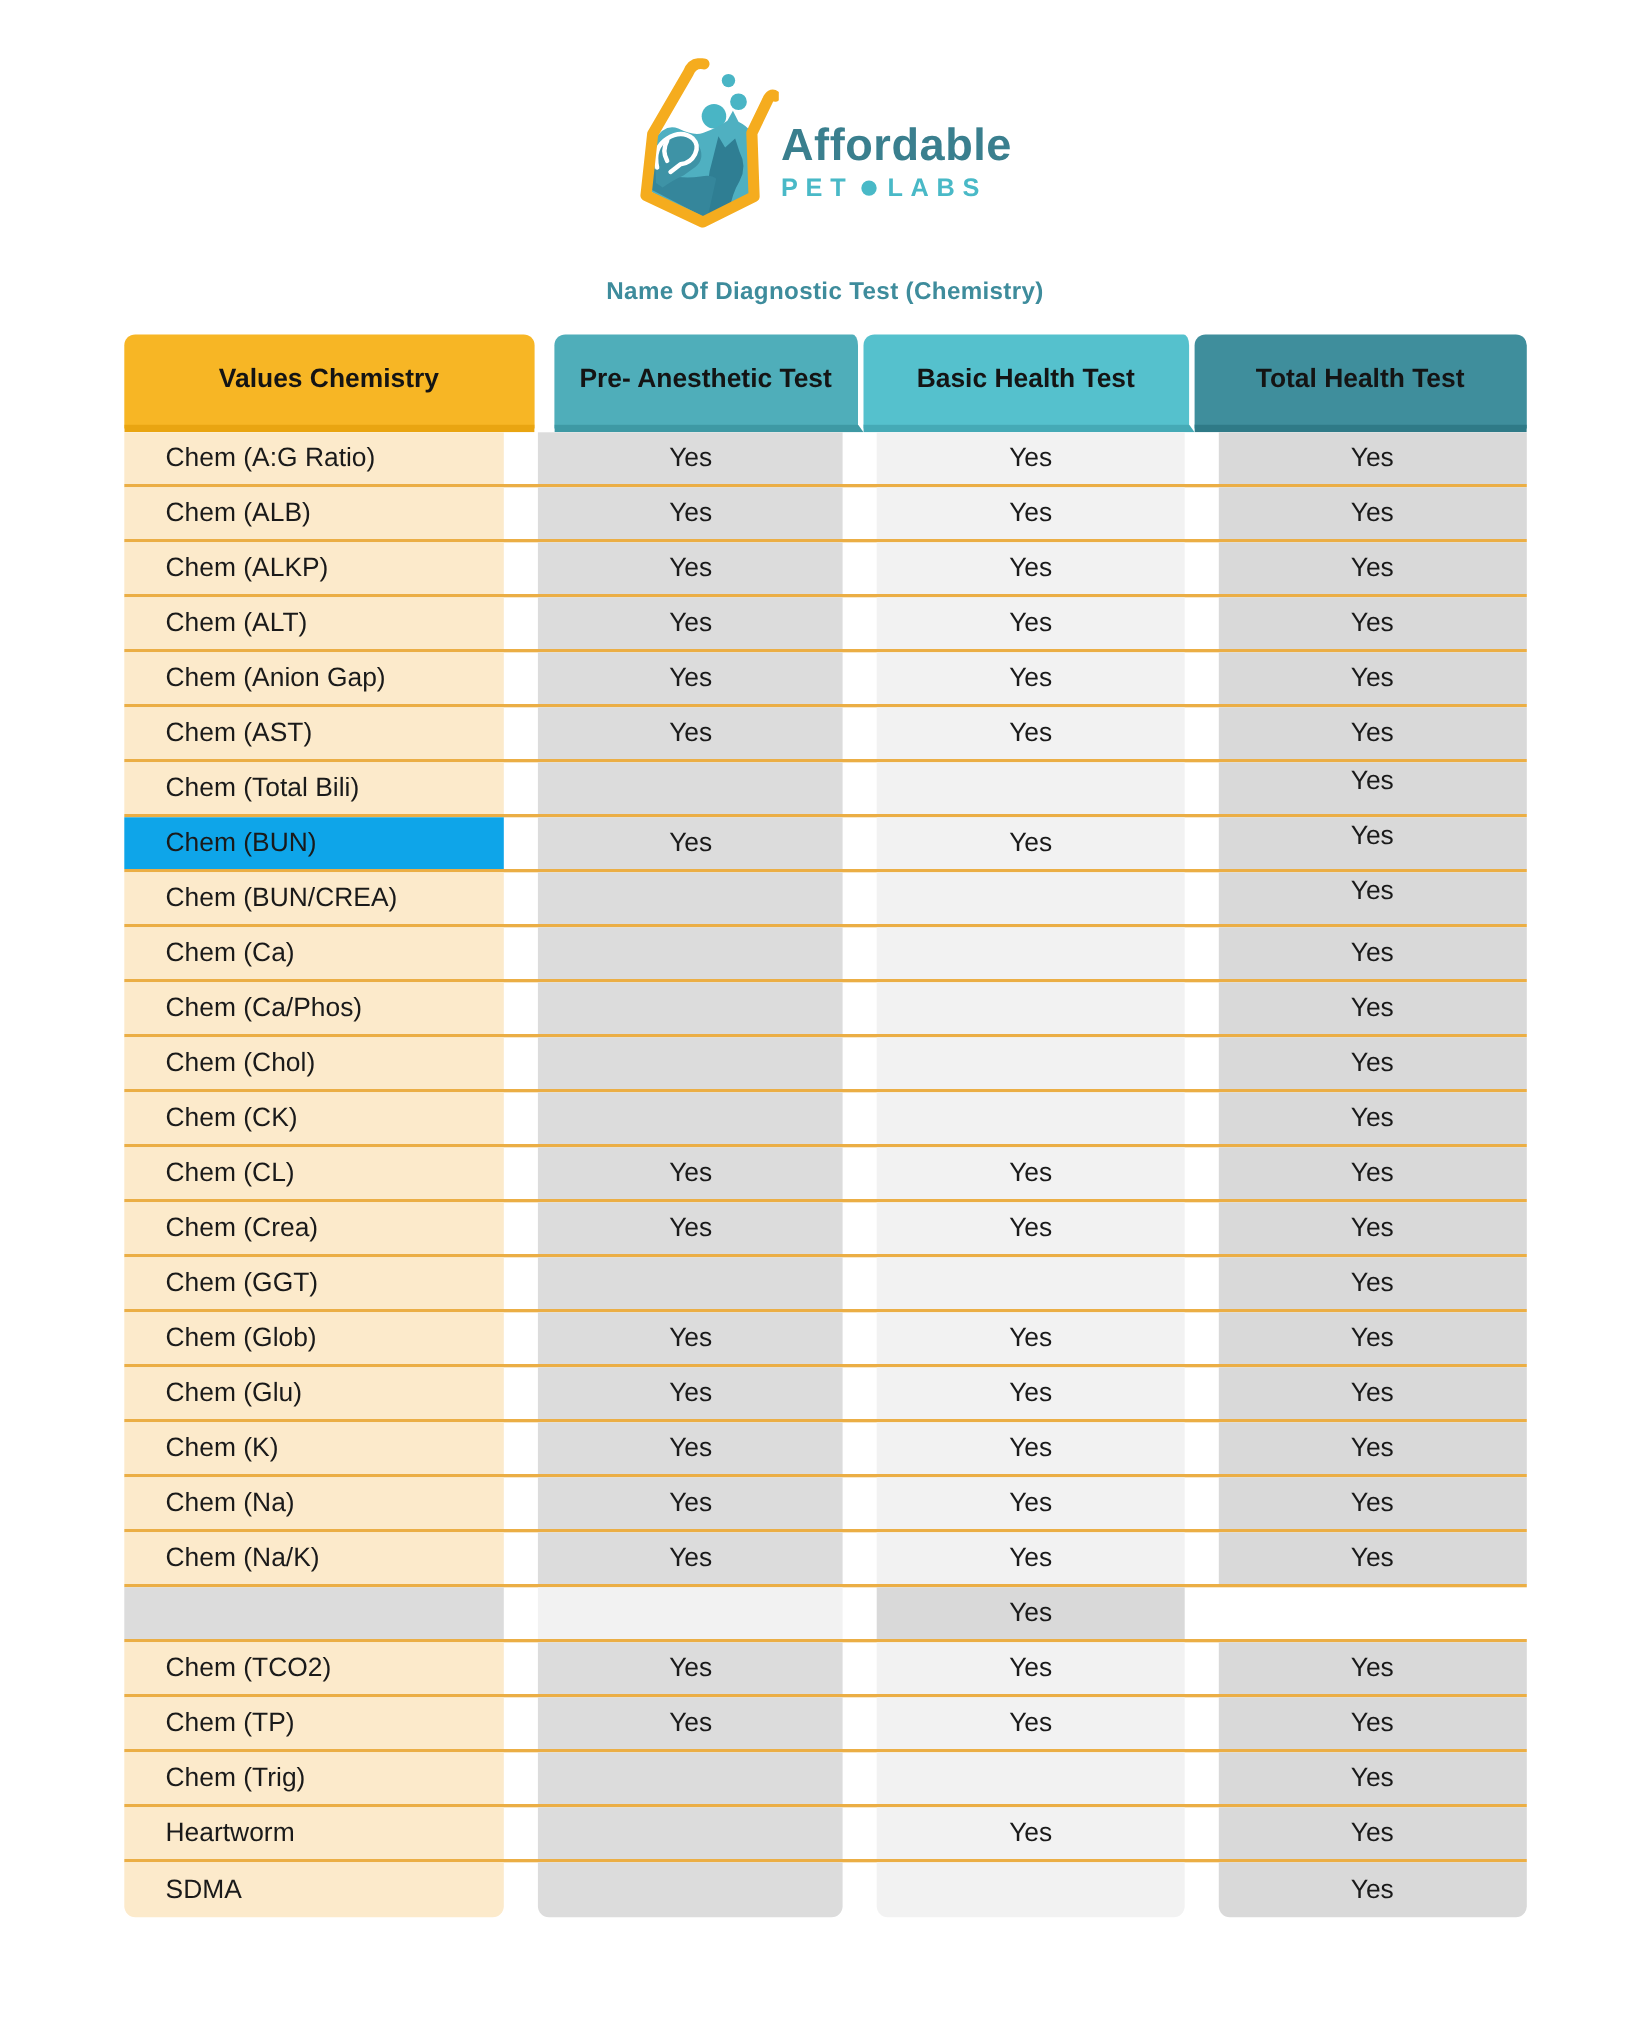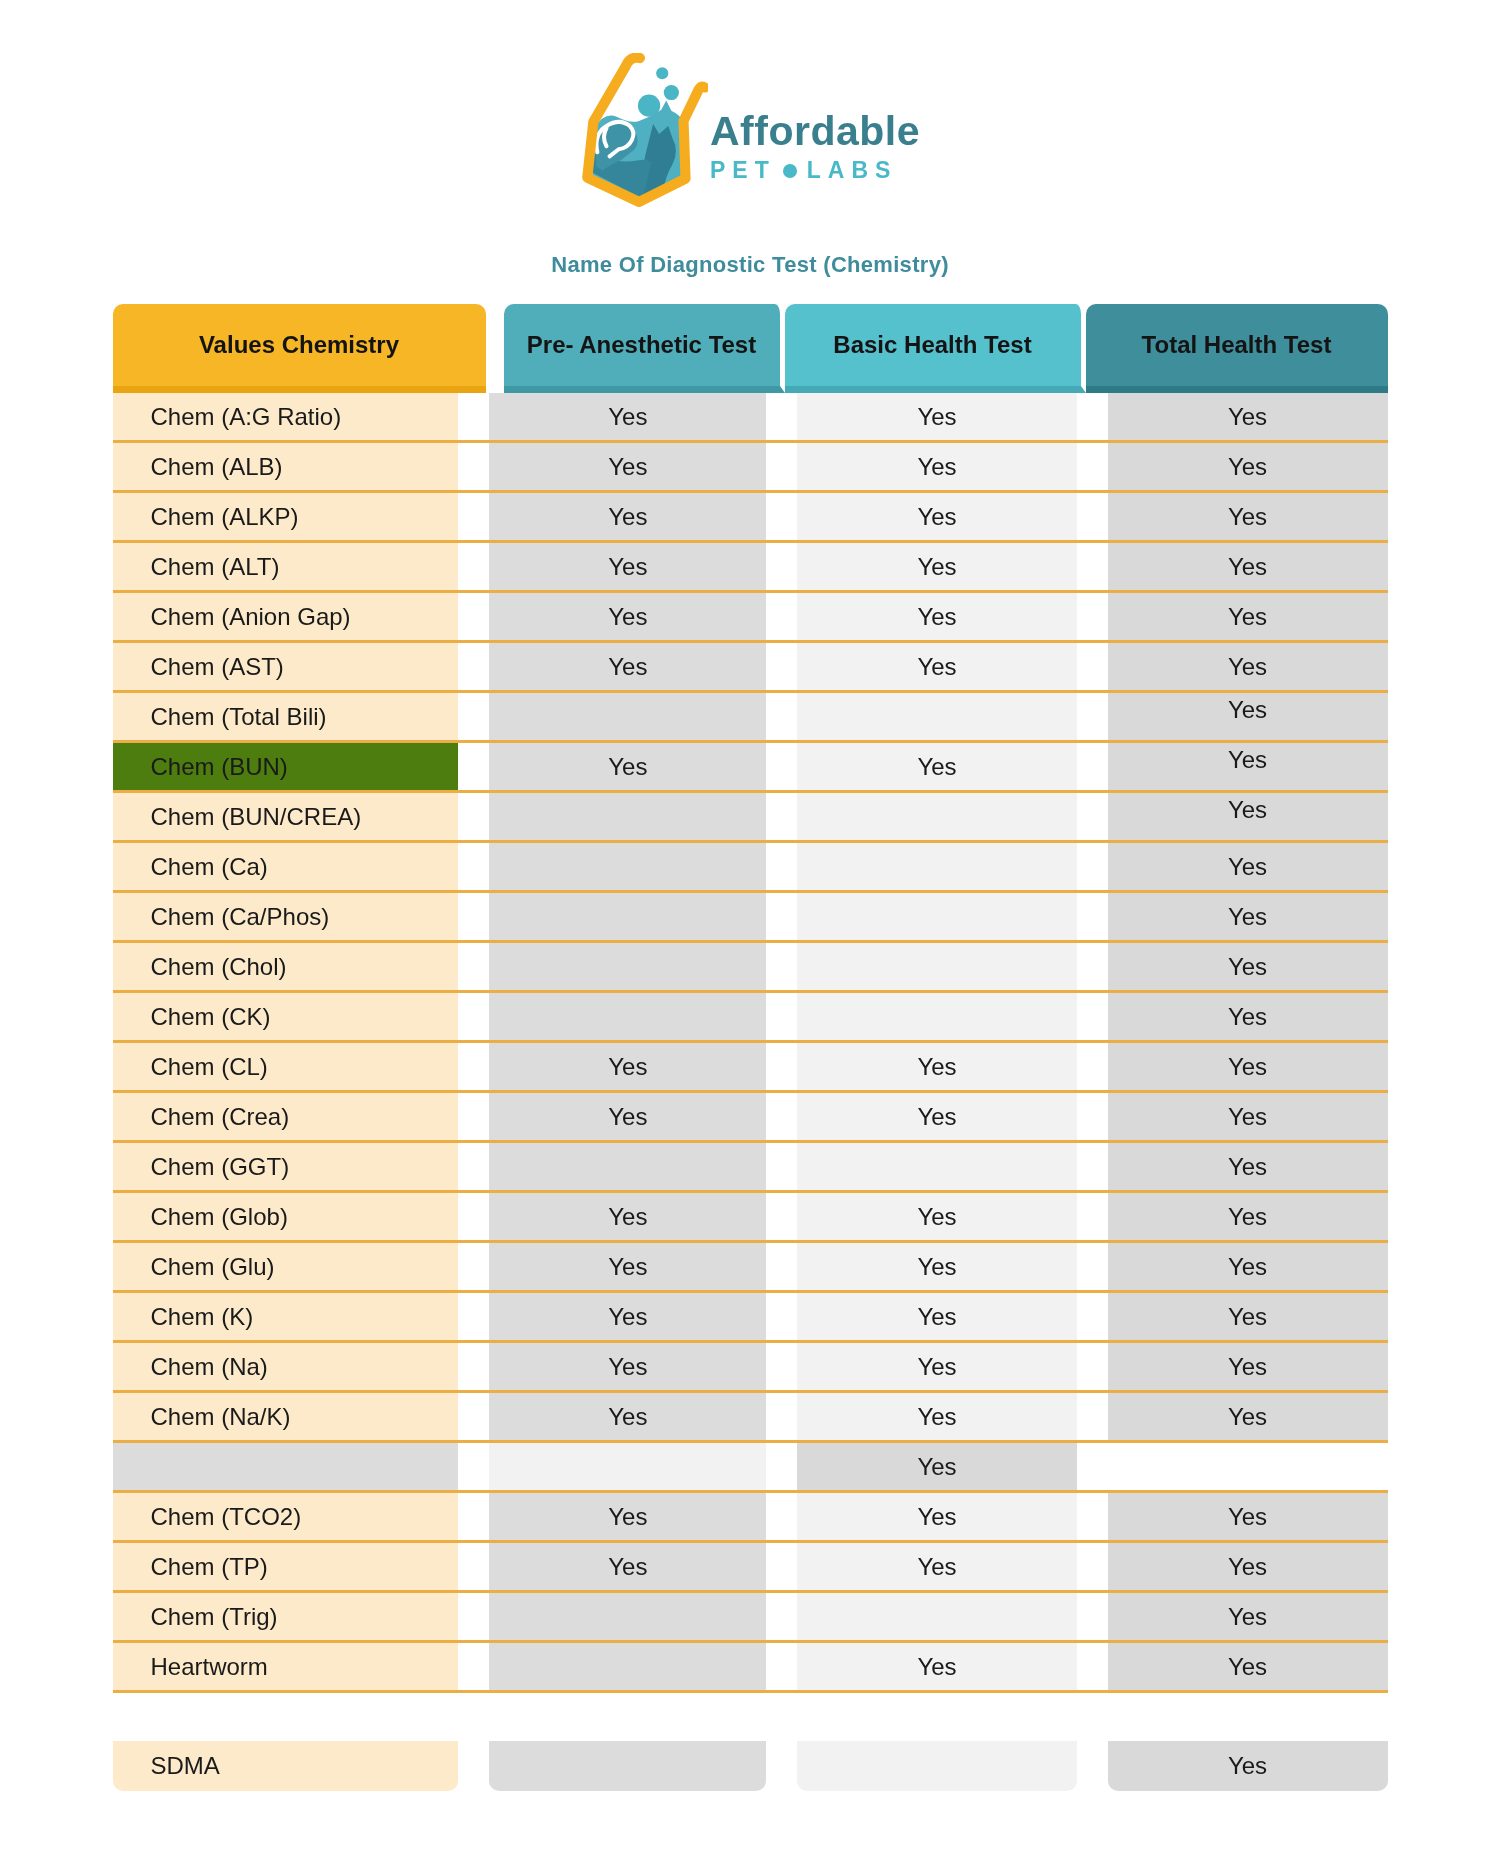--- a/index.html
+++ b/index.html
@@ -52,21 +52,21 @@
   .hcell {
     height: 89px; box-sizing: border-box;
     border-radius: 10px 10px 0 0;
     border-bottom: 7px solid transparent;
     display: flex; align-items: center; justify-content: center;
     font-size: 24px; font-weight: 700; color: #141414;
     text-align: center;
   }
   .hcell.gap-right { border-right: 5px solid #ffffff; }
   .trow { border-bottom: 3px solid var(--divider, #EBAE45); gap: 31px; }
-  .trow:last-child { border-bottom: none; margin-top: 48px; }
+  .trow:last-child { border-bottom: none; }
   .cell {
     height: 47px; box-sizing: border-box;
     display: flex; align-items: center;
     font-size: 24px;
   }
   .trow:last-child .cell { height: 50px; border-radius: 0 0 10px 10px; }
   .cell.label { padding-left: 38px; font-weight: 500; justify-content: flex-start; }
   .cell.val { justify-content: center; font-weight: 400; }
   .cell.val.raised { align-items: flex-start; padding-top: 3px; }
 </style>
@@ -152,21 +152,21 @@
           <div class="cell val" style="background: rgb(242, 242, 242);">Yes</div>
           <div class="cell val" style="background: rgb(217, 217, 217);">Yes</div>
         </div>
         <div class="trow">
           <div class="cell label" style="background: rgb(252, 234, 203);">Chem (Total Bili)</div>
           <div class="cell val" style="background: rgb(220, 220, 220);"></div>
           <div class="cell val" style="background: rgb(242, 242, 242);"></div>
           <div class="cell val raised" style="background: rgb(217, 217, 217);">Yes</div>
         </div>
         <div class="trow">
-          <div class="cell label" style="background: #4d7c0f;">Chem (BUN)</div>
+          <div class="cell label" style="background: #0ea5e9;">Chem (BUN)</div>
           <div class="cell val" style="background: rgb(220, 220, 220);">Yes</div>
           <div class="cell val" style="background: rgb(242, 242, 242);">Yes</div>
           <div class="cell val raised" style="background: rgb(217, 217, 217);">Yes</div>
         </div>
         <div class="trow">
           <div class="cell label" style="background: rgb(252, 234, 203);">Chem (BUN/CREA)</div>
           <div class="cell val" style="background: rgb(220, 220, 220);"></div>
           <div class="cell val" style="background: rgb(242, 242, 242);"></div>
           <div class="cell val raised" style="background: rgb(217, 217, 217);">Yes</div>
         </div>

